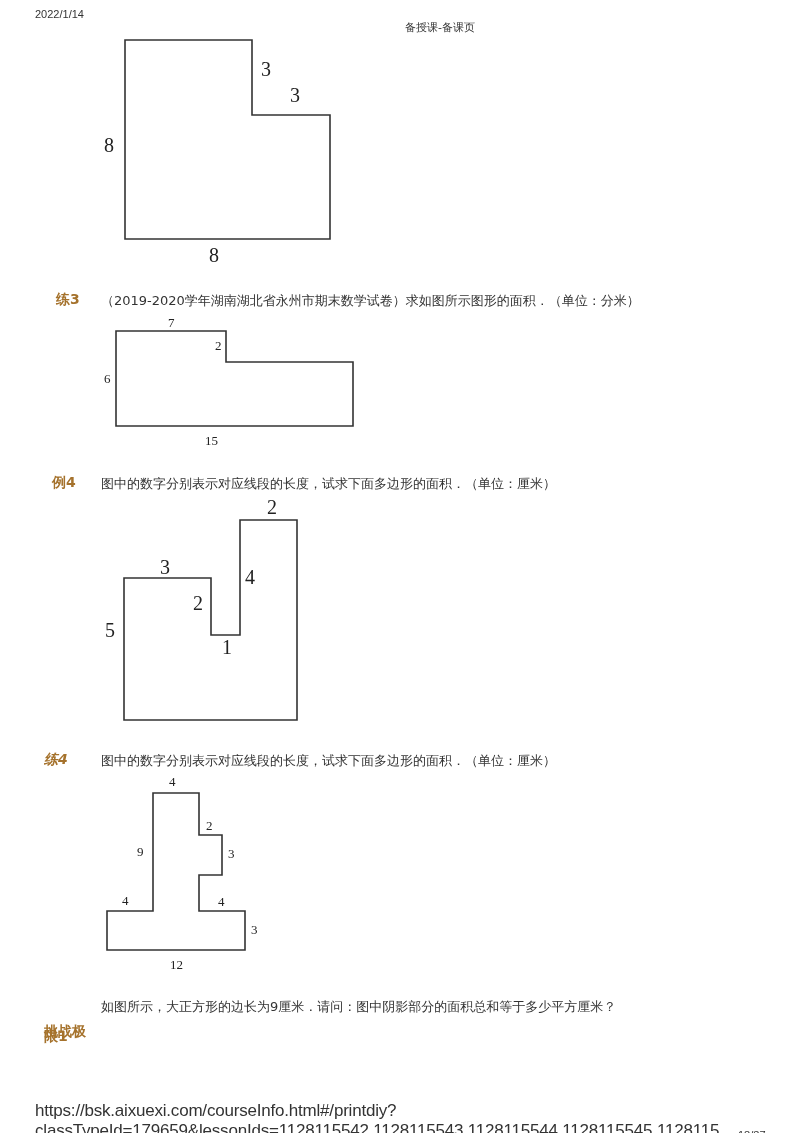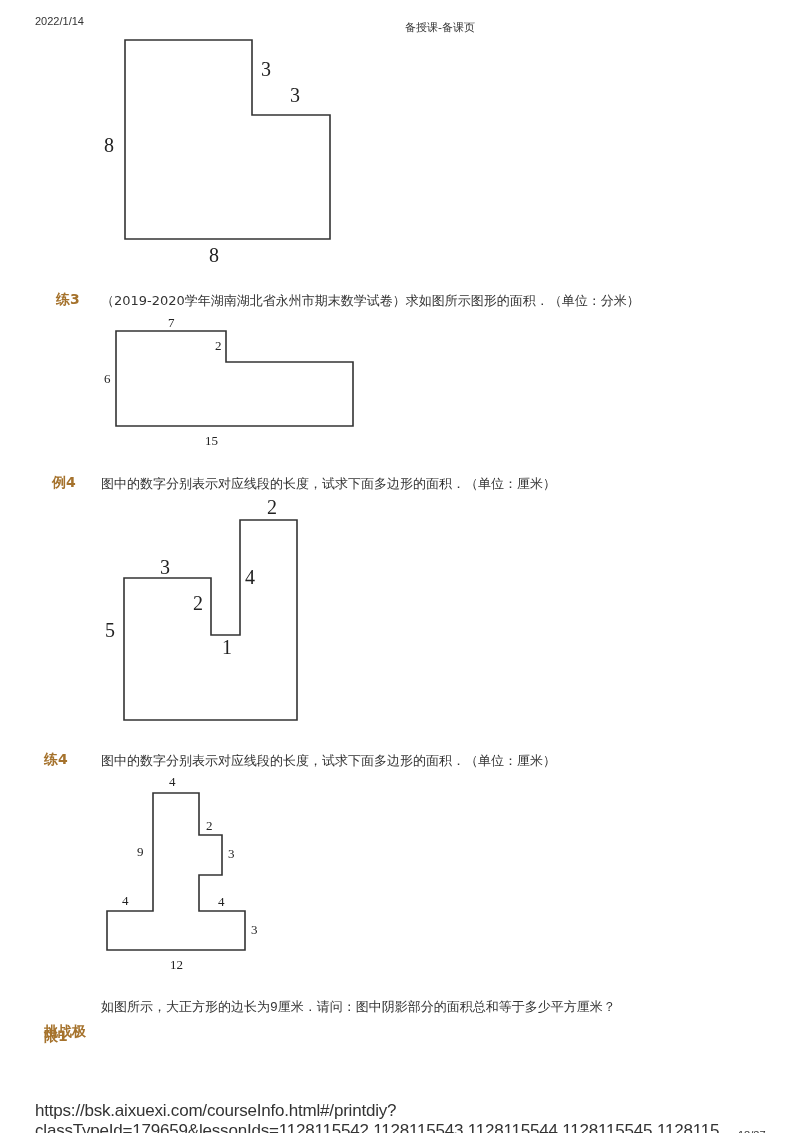--- a/index.html
+++ b/index.html
@@ -1,18 +1,18 @@
 <!DOCTYPE html>
 <html><head>
 <meta charset="utf-8">
 <style>
   html, body { margin:0; padding:0; background:#ffffff; }
   body { width:800px; height:1133px; position:relative; overflow:hidden;
          font-family:"DejaVu Sans", "Liberation Sans", sans-serif; color:#333; }
-  .hdr-date { position:absolute; left:35px; top:15px; font-size:11px; color:#333;
+  .hdr-date { position:absolute; left:35px; top:8px; font-size:11px; color:#333;
               font-family:"Liberation Sans", sans-serif; }
   .hdr-title { position:absolute; left:0; width:880px; top:20px; text-align:center; font-size:11px; color:#333; }
   .footer-url { position:absolute; left:35px; top:1101px; font-size:17px; color:#333;
                 font-family:"Liberation Sans", sans-serif; letter-spacing:-0.2px; }
   .footer-page { position:absolute; left:738px; top:1101px; font-size:11px; color:#333;
                  font-family:"Liberation Sans", sans-serif;margin-top:28px; }
   .tag { position:absolute; left:44px; font-size:14px; font-weight:bold; color:#a5722c; }
   .qtext { position:absolute; left:101px; font-size:13px; color:#333; white-space:nowrap; }
   svg.fig { position:absolute; overflow:visible; }
   svg.fig text { font-family:"Liberation Serif", "DejaVu Serif", serif; fill:#222; }
@@ -47,32 +47,32 @@
 <svg class="fig" style="left:0;top:0;" width="800" height="740">
   <path d="M124,578 L211,578 L211,635 L240,635 L240,520 L297,520 L297,720 L124,720 Z"></path>
   <text x="160" y="574" font-size="20">3</text>
   <text x="105" y="637" font-size="20">5</text>
   <text x="193" y="610" font-size="20">2</text>
   <text x="222" y="654" font-size="20">1</text>
   <text x="245" y="584" font-size="20">4</text>
   <text x="267" y="514" font-size="20">2</text>
 </svg>
 
-<div class="tag" style="top:751px;">练4</div>
+<div class="tag" style="top:751px;font-style:italic;">练4</div>
 <div class="qtext" style="top:752px;">图中的数字分别表示对应线段的长度，试求下面多边形的面积．（单位：厘米）</div>
 <svg class="fig" style="left:0;top:0;" width="800" height="980">
   <path d="M153,793 L199,793 L199,835 L222,835 L222,875 L199,875 L199,911 L245,911 L245,950 L107,950 L107,911 L153,911 Z"></path>
   <text x="169" y="786" font-size="13">4</text>
   <text x="137" y="856" font-size="13">9</text>
   <text x="206" y="830" font-size="13">2</text>
   <text x="228" y="858" font-size="13">3</text>
   <text x="122" y="905" font-size="13">4</text>
   <text x="218" y="906" font-size="13">4</text>
   <text x="251" y="934" font-size="13">3</text>
   <text x="170" y="969" font-size="13">12</text>
 </svg>
 
 <div class="tag" style="top:1023px;">挑战极</div>
-<div class="qtext" style="top:998px;font-family:Liberation Mono, monospace;">如图所示，大正方形的边长为9厘米．请问：图中阴影部分的面积总和等于多少平方厘米？</div>
+<div class="qtext" style="top:998px;">如图所示，大正方形的边长为9厘米．请问：图中阴影部分的面积总和等于多少平方厘米？</div>
 <div class="tag" style="top:1028px;">限1</div>
 
 <div class="footer-url">https://bsk.aixuexi.com/courseInfo.html#/printdiy?classTypeId=179659&amp;lessonIds=1128115542,1128115543,1128115544,1128115545,1128115…</div>
 <div class="footer-page">18/37</div>
 
 </body></html>

